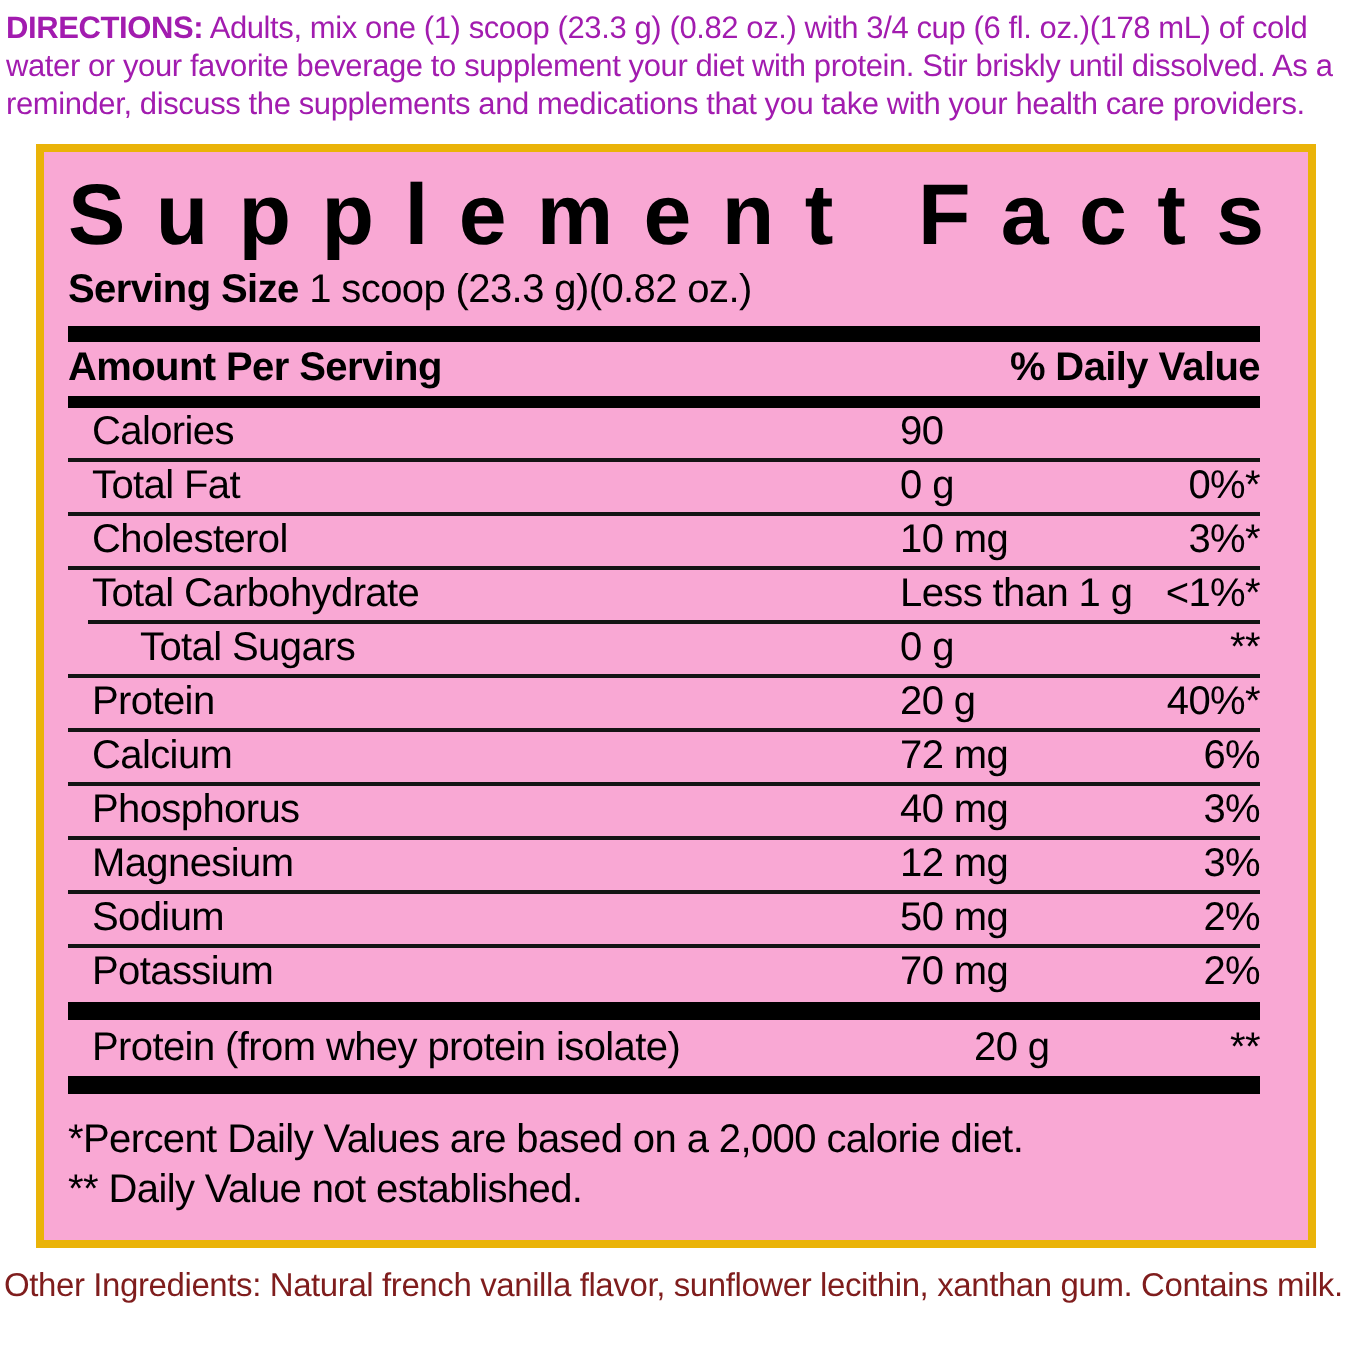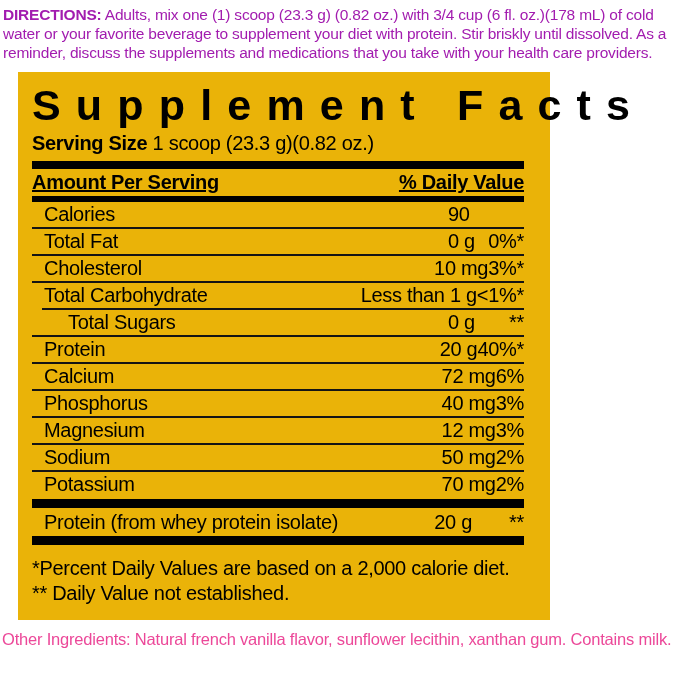--- a/index.html
+++ b/index.html
@@ -16,45 +16,44 @@
     padding: 5px 3px 0 3px;
     font-size: 15.5px;
     line-height: 19px;
     letter-spacing: -0.2px;
     color: #a21caf;
   }
   .directions .dir-label { font-weight: bold; }
 
   .panel {
     box-sizing: border-box;
-    width: 532px;
+    width: 640px;
     margin: 10px 0 0 18px;
-    border: 2px solid #eab308;
+    border: 4px solid #eab308;
     padding: 6px 24px 12px 12px;
-    background: #eab308;
+    background: #f9a8d4;
   }
   .title-svg { display: block; margin: 2px 0 4px 0; }
 
   .line { font-size: 20px; line-height: 23px; letter-spacing: -0.3px; white-space: nowrap; }
   .line .lbl { font-weight: bold; }
 
   .bar { background: #000; }
   .bar-top    { height: 8px; margin-top: 6px; }
   .bar-header { height: 6px; }
   .bar-mid    { height: 9px; margin-top: 2px; }
   .bar-bottom { height: 9px; margin-bottom: 6px; }
 
   .header-row {
     display: flex;
     justify-content: space-between;
     font-weight: bold;
     font-size: 20px;
     line-height: 27px;
     letter-spacing: -0.3px;
-    text-decoration: underline;
   }
   .row {
     display: flex;
     font-size: 20px;
     line-height: 25px;
     letter-spacing: -0.3px;
     margin-left: 12px;
   }
   .row .name   { width: 404px; box-sizing: border-box; white-space: nowrap; }
   .row.indent .name { padding-left: 24px; }
@@ -65,21 +64,21 @@
   .hairline { height: 2px; background: #141414; }
   .hairline.indented { margin-left: 10px; }
 
   .footnotes { margin-top: 11px; font-size: 20px; line-height: 25px; letter-spacing: -0.3px; }
 
   .other-ingredients {
     margin: 9px 0 0 2px;
     font-size: 16.5px;
     line-height: 20px;
     letter-spacing: -0.2px;
-    color: #ec4899;
+    color: #7f1d1d;
     white-space: nowrap;
   }
 </style>
 </head>
 <body>
 
 <div class="directions">
   <span class="dir-label">DIRECTIONS:</span><span> Adults, mix one (1) scoop (23.3 g) (0.82 oz.) with 3/4 cup (6 fl. oz.)(178 mL) of cold water or your favorite beverage to supplement your diet with protein. Stir briskly until dissolved.  As a reminder, discuss the supplements and medications that you take with your health care providers.</span>
 </div>
 

